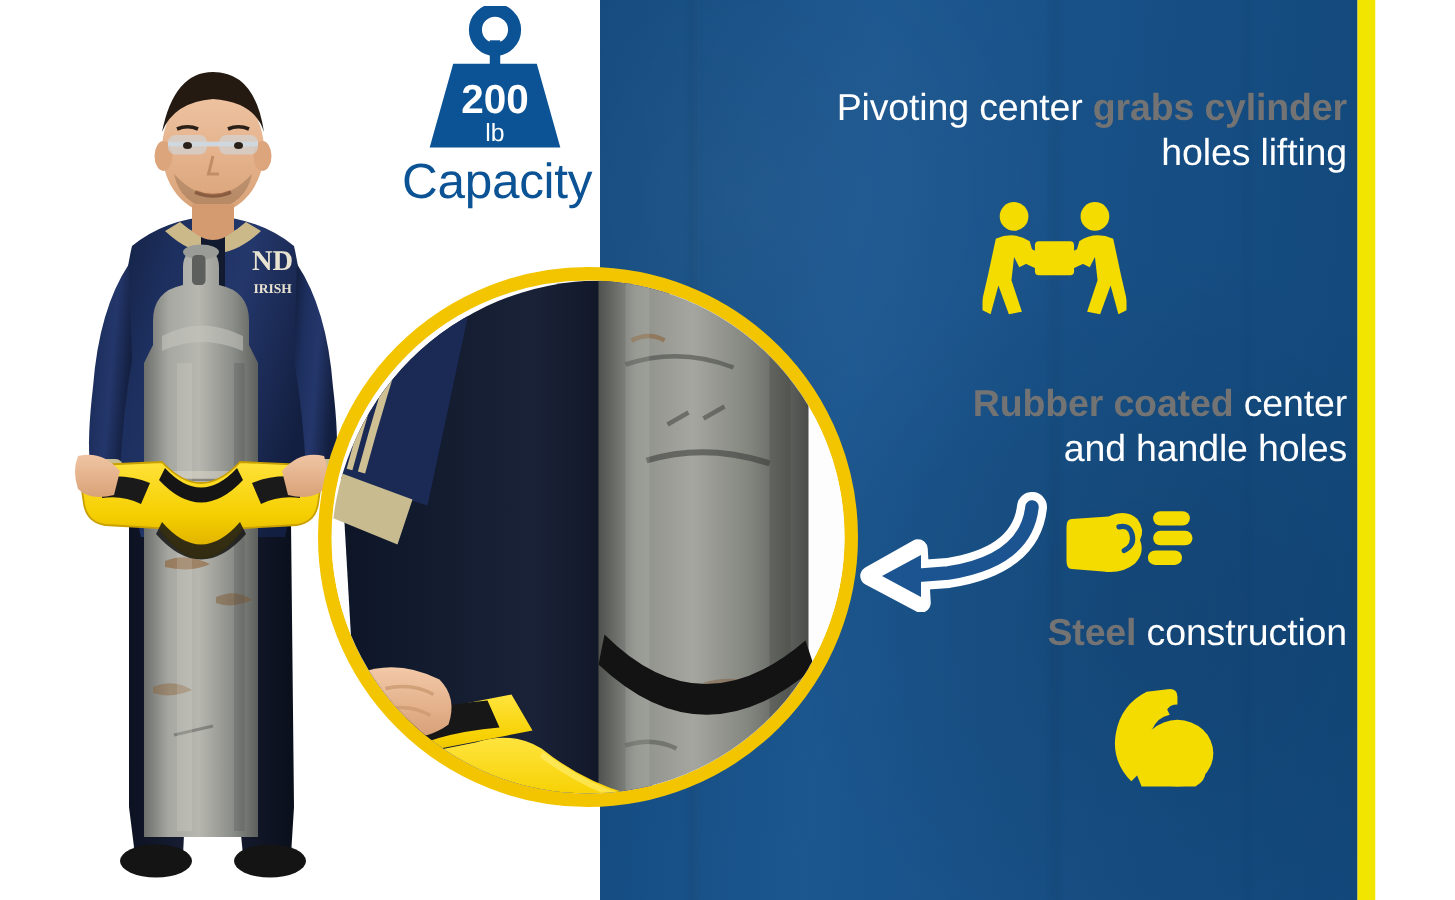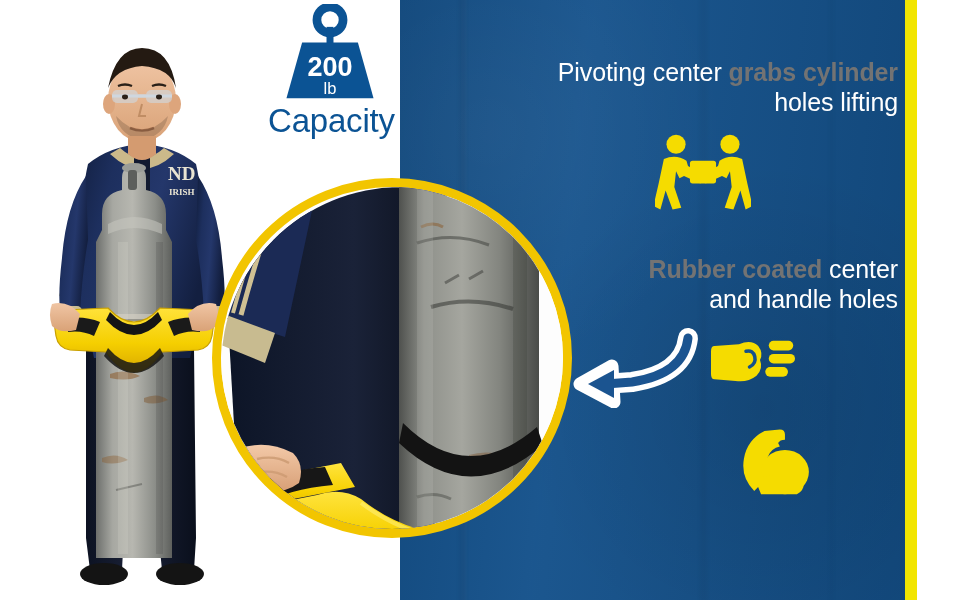--- a/index.html
+++ b/index.html
@@ -323,20 +323,23 @@
 
           <rect x="68" y="10" width="28" height="11" rx="5.5"></rect>
           <rect x="68" y="25" width="30" height="11" rx="5.5"></rect>
           <rect x="64" y="40" width="26" height="11" rx="5.5"></rect>
         </g>
       </svg>
     </div>
   </div>
 
   <div class="feature feature-3">
+    <div class="feature-text">
+      <span class="hl">Steel</span><span> construction</span>
+    </div>
     <div class="feature-icon">
       <svg viewBox="0 0 96 86" width="82" height="74">
         <g fill="#F5DC00">
 
           <path d="M26 78 Q10 62 14 40 Q18 18 38 8 L56 6 Q62 6 62 12 L62 18 Q56 18 54 22 L56 26
                    Q46 28 42 38 Q38 50 48 56 Z"></path>
 
           <ellipse cx="62" cy="56" rx="28" ry="26"></ellipse>
 
           <path d="M26 62 L34 82 L76 82 Q84 78 84 70 L70 58 Z"></path>

